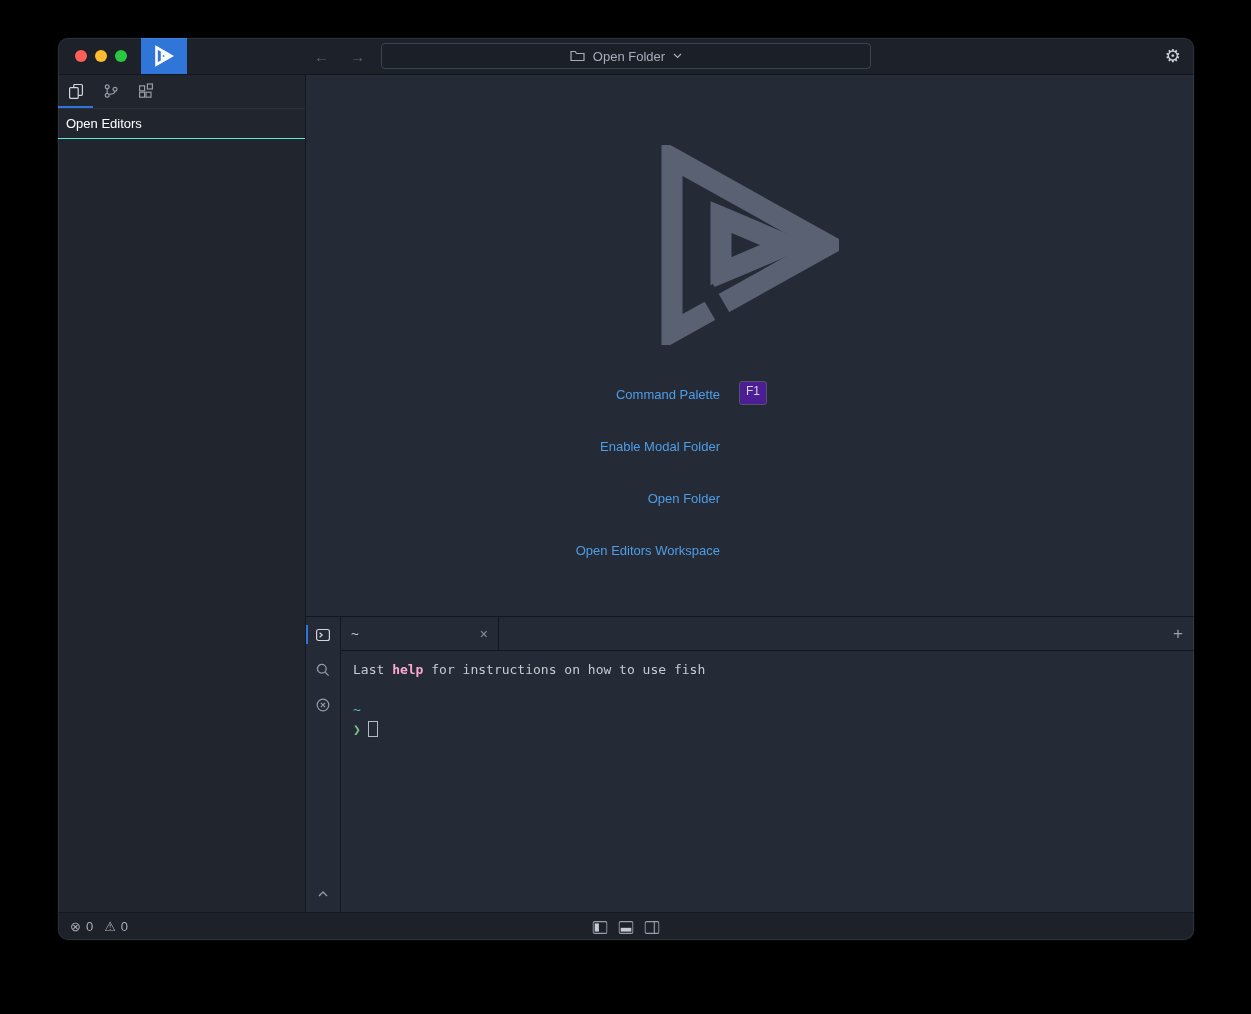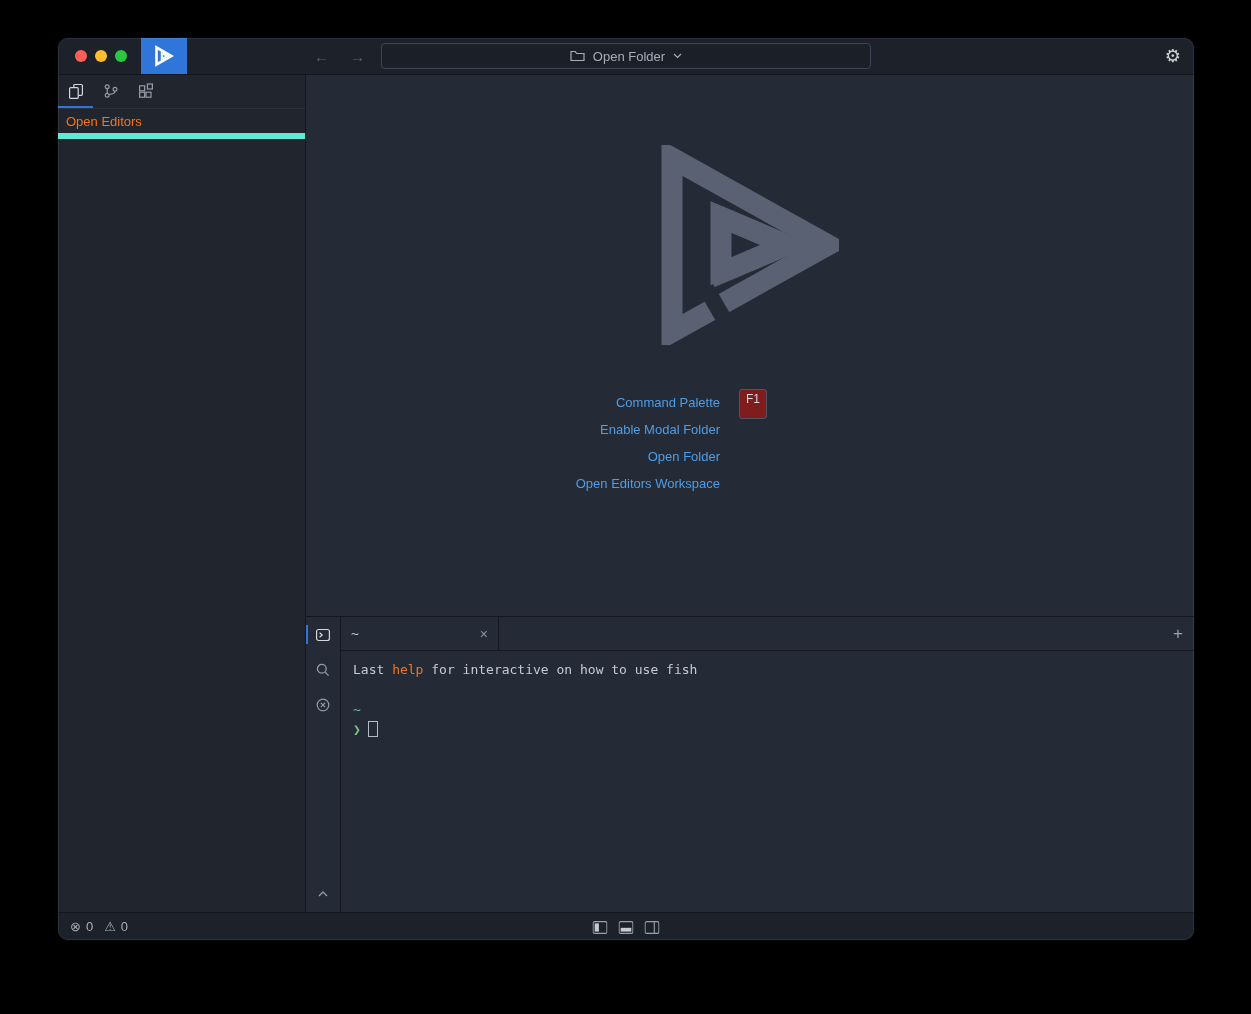--- a/index.html
+++ b/index.html
@@ -31,32 +31,32 @@
 
   
   .body { flex:1; display:flex; min-height:0; }
 
   
   .sidebar { width:248px; background:#21252e; border-right:1px solid #131720; display:flex; flex-direction:column; }
   .side-tabs { height:34px; display:flex; align-items:stretch; padding-left:0; border-bottom:1px solid #2b3039; }
   .side-tab { width:35px; display:flex; align-items:center; justify-content:center; border-bottom:2px solid transparent; }
   .side-tab.active { border-bottom-color:#2f76d8; }
   .side-section { height:30px; display:flex; align-items:center; padding-left:8px;
-    color:#f97316; font-size:13px; border-bottom:6px solid #5eead4; }
+    color:#ffffff; font-size:13px; border-bottom:1px solid #5eead4; }
 
   
   .main { flex:1; display:flex; flex-direction:column; min-width:0; background:#252b36; }
   .welcome { flex:1; position:relative; }
   .watermark { position:absolute; top:70px; left:50%; margin-left:-89px; }
-  .welcome-links { position:absolute; top:316px; left:0; width:414px;
-    display:flex; flex-direction:column; align-items:flex-end; gap:4px; }
+  .welcome-links { position:absolute; top:308px; left:0; width:414px;
+    display:flex; flex-direction:column; align-items:flex-end; gap:29px; }
   .wl-row { position:relative; line-height:22px; }
   .wl-link { color:#4e9de6; font-size:13px; cursor:pointer; white-space:nowrap; }
-  .kbd { position:absolute; left:calc(100% + 19px); top:-2px; background:#7f1d1d; border:1px solid #4d5566;
-    border-radius:3px; padding:2px 6px 11px; font-size:12px; color:#d4d8de; line-height:15px; }
+  .kbd { position:absolute; left:calc(100% + 19px); top:-2px; background:#4c1d95; border:1px solid #4d5566;
+    border-radius:3px; padding:2px 6px 5px; font-size:12px; color:#d4d8de; line-height:15px; }
 
   
   .panel { flex:0 0 296px; border-top:1px solid #131720; display:flex; min-height:0; }
   .panel-strip { width:35px; border-right:1px solid #131720; position:relative; display:flex;
     flex-direction:column; align-items:center; }
   .strip-item { width:34px; height:35px; display:flex; align-items:center; justify-content:center; position:relative; }
   .strip-item.active::before { content:''; position:absolute; left:0; top:8px; width:2px; height:19px; background:#2f76d8; }
   .strip-bottom { position:absolute; bottom:4px; left:0; width:34px; height:28px;
     display:flex; align-items:center; justify-content:center; }
 
@@ -65,21 +65,21 @@
   .term-tab { width:158px; display:flex; align-items:center; padding:0 10px; gap:6px;
     border-right:1px solid #131720; }
   .term-tab-title { font-family:"DejaVu Sans Mono",monospace; font-size:13px; color:#c3c8d1; }
   .term-tab-close { margin-left:auto; color:#8b93a1; font-size:14px; cursor:pointer; }
   .term-new { position:absolute; right:11px; top:0; height:34px; display:flex; align-items:center;
     color:#9aa2b0; font-size:17px; cursor:pointer; }
 
   .term-body { flex:1; padding:9px 12px; font-family:"DejaVu Sans Mono",monospace;
     font-size:13px; line-height:20px; color:#c5cad3; }
   .t-line { min-height:20px; white-space:pre; }
-  .t-green { color:#f97316; }
+  .t-green { color:#f9a8d4;font-weight:bold; }
   .t-cyan { color:#56b6c2; }
   .t-prompt { color:#7dc383; }
   .cursor { display:inline-block; width:10px; height:16px; border:1px solid #b6bcc6;
     vertical-align:-3px; margin-left:7px; }
 
   
   .statusbar { flex:0 0 28px; background:#1c212a; border-top:1px solid #131720;
     display:flex; align-items:center; padding:0 12px; position:relative; }
   .diag { display:flex; align-items:center; gap:5px; color:#a8aeba; font-size:13px; }
   .diag .num { margin-right:6px; }
@@ -238,21 +238,21 @@
             <div class="term-tab">
               <span class="term-tab-title">~</span>
               <span class="term-tab-close">×</span>
             </div>
             <div class="term-new">
               <span>+</span>
             </div>
           </div>
 
           <div class="term-body">
-            <div class="t-line"><span>Last </span><span class="t-green">help</span><span> for interactive on how to use fish</span></div>
+            <div class="t-line"><span>Last </span><span class="t-green">help</span><span> for instructions on how to use fish</span></div>
             <div class="t-line"></div>
             <div class="t-line"><span class="t-cyan">~</span></div>
             <div class="t-line"><span class="t-prompt">❯</span><span class="cursor"></span></div>
           </div>
         </div>
       </div>
 
     </div>
   </div>
 

